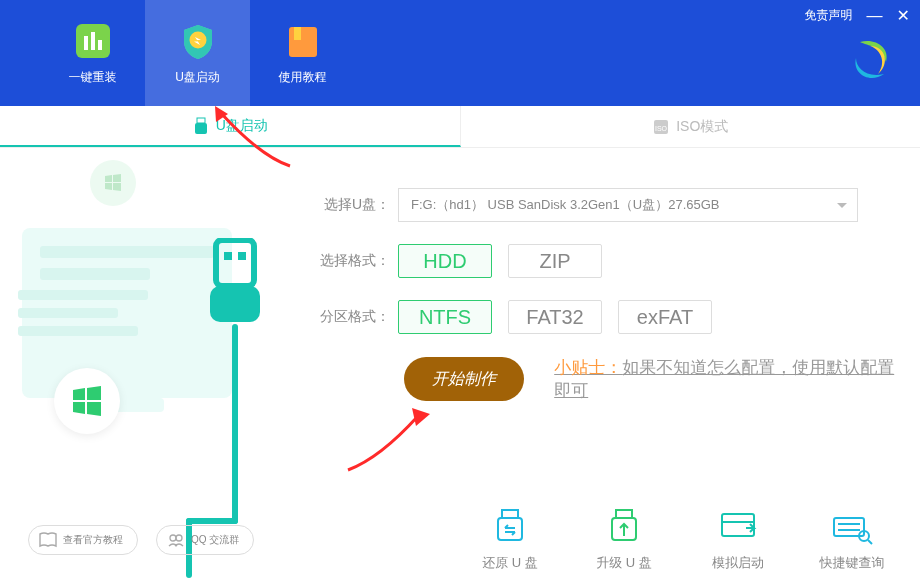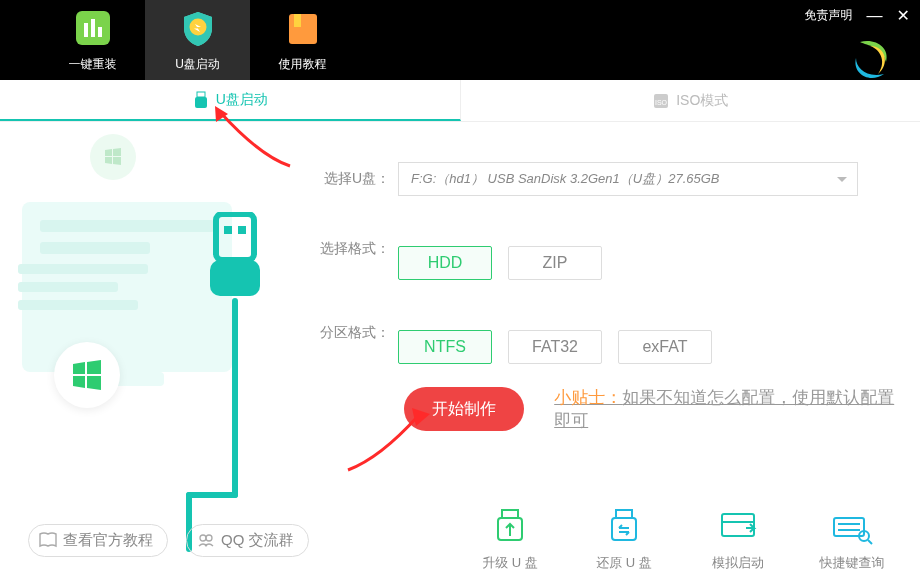--- a/index.html
+++ b/index.html
@@ -1,19 +1,19 @@
 <!DOCTYPE html>
 <html><head>
 <meta charset="utf-8">
 <style>
   * { box-sizing: border-box; margin: 0; padding: 0; }
   body { font-family: "Microsoft YaHei", Arial, sans-serif; background: #fff; width: 920px; height: 580px; overflow: hidden; position: relative; }
 
   
-  .header { background: #000000; height: 80px; display: flex; align-items: flex-end; position: relative; }
+  .header { background: #1d4ed8; height: 106px; display: flex; align-items: flex-end; position: relative; }
   .nav { display: flex; height: 100%; padding-left: 40px; }
   .nav-item { width: 105px; display: flex; flex-direction: column; align-items: center; justify-content: center; color: #fff; font-size: 12px; cursor: pointer; position: relative; gap: 8px; }
   .nav-item.active { background: rgba(255,255,255,0.18); }
   .nav-icon { width: 40px; height: 40px; display: flex; align-items: center; justify-content: center; }
   .brand { position: absolute; right: 24px; top: 34px; display: flex; align-items: center; gap: 8px; }
   .brand-text { color: #fff; text-align: left; }
   .brand-name { font-size: 26px; font-weight: 700; letter-spacing: 2px; line-height: 1.1; }
   .brand-sub { font-size: 12px; letter-spacing: 6px; opacity: .9; }
   .titlebar { position: absolute; top: 6px; right: 10px; display: flex; align-items: center; gap: 14px; color: #fff; font-size: 12px; }
   .titlebar .win-btn { font-size: 16px; cursor: pointer; font-family: Arial; }
@@ -24,34 +24,34 @@
   .subtab.active { color: #15c4b1; border-bottom: 2px solid #15c4b1; background: #fff; }
   .subtab:not(:last-child){ border-right: 1px solid #eee;}
   .subtab .ico { width: 18px; height: 18px; }
 
   
   .main { display: flex; height: 370px; }
   .illus { width: 310px; position: relative; }
   .form { flex: 1; padding: 40px 20px 0 0; }
   .row { display: flex; align-items: center; margin-bottom: 22px; }
   .row .label { width: 80px; text-align: right; color: #888; font-size: 14px; margin-right: 8px; }
-  .select { flex: 0 0 460px; border: 1px solid #ddd; height: 34px; display: flex; align-items: center; padding: 0 28px 0 12px; font-size: 13px; color: #888; position: relative; background:#fff;font-style:italic; }
+  .select { flex: 0 0 460px; border: 1px solid #ddd; height: 34px; display: flex; align-items: center; padding: 0 28px 0 12px; font-size: 13px; color: #888; position: relative; background:#fff; }
   .select::after{ content:""; position:absolute; right:10px; top:14px; border:5px solid transparent; border-top-color:#bbb; }
   .opts { display: flex; gap: 16px; }
-  .opt { width: 94px; height: 34px; border: 1px solid #ddd; color: #888; display: flex; align-items: center; justify-content: center; font-size: 16px; cursor: pointer; border-radius: 2px; font-family: Arial; margin-top: 28px; }
+  .opt { width: 94px; height: 34px; border: 1px solid #ddd; color: #888; display: flex; align-items: center; justify-content: center; font-size: 20px; cursor: pointer; border-radius: 2px; font-family: Arial; }
   .opt.sel { border-color: #2ecc71; color: #2ecc71; background:#f5fdf9;}
   .start-row{display:flex;align-items:center;margin-top:20px;}
-  .start-btn { width: 130px; height: 44px; border-radius: 22px; background: #ef4444; color: #fff; display: flex; align-items: center; justify-content: center; font-size: 16px; cursor: pointer; margin-left: 94px; }
+  .start-btn { width: 130px; height: 44px; border-radius: 22px; background: #a16207; color: #fff; display: flex; align-items: center; justify-content: center; font-size: 16px; cursor: pointer; margin-left: 94px; font-style: italic; }
   .tip { font-size: 17px; margin-left: 30px; color:#999;text-decoration:underline;}
   .tip .hl { color: #ff9a3d; }
 
   
   .footer { position: absolute; bottom: 0; left: 0; right: 0; height: 80px; display: flex; align-items: center; padding: 0 28px; }
   .foot-left { display: flex; gap: 18px; }
-  .pill { border: 1px solid #ddd; border-radius: 18px; padding: 6px 14px 6px 10px; display: flex; align-items: center; gap: 6px; color: #888; font-size: 15px; cursor: pointer; }
+  .pill { border: 1px solid #ddd; border-radius: 18px; padding: 6px 14px 6px 10px; display: flex; align-items: center; gap: 6px; color: #888; font-size: 10px; cursor: pointer; }
   .pill svg{flex:none}
   .foot-right { margin-left: auto; display: flex; gap: 34px; }
   .fr-item { display: flex; flex-direction: column; align-items: center; gap: 6px; color: #888; font-size: 13px; cursor: pointer; width: 80px;}
   .fr-item svg{ width:44px;height:40px;}
 
   
   .arrow { position: absolute; pointer-events: none; }
 
   
   .monitor { position:absolute; left:22px; top:80px; width:210px; height:170px; background:#eafbf8; border-radius:8px; }
@@ -208,33 +208,33 @@
           <circle cx="6" cy="6" r="3" fill="none" stroke="#aaa" stroke-width="1.3"></circle>
           <circle cx="12" cy="6" r="3" fill="none" stroke="#aaa" stroke-width="1.3"></circle>
           <path d="M2 14 Q6 10 10 14 M8 14 Q12 10 16 14" fill="none" stroke="#aaa" stroke-width="1.3"></path>
         </svg>
       <span>QQ 交流群</span>
     </div>
   </div>
   <div class="foot-right">
     <div class="fr-item">
       <svg viewBox="0 0 44 40">
+          <rect x="14" y="2" width="16" height="8" fill="none" stroke="#1fb8e0" stroke-width="2"></rect>
+          <rect x="10" y="10" width="24" height="22" rx="3" fill="none" stroke="#1fb8e0" stroke-width="2"></rect>
+          <path d="M17 20 H27 M17 20 L20 17 M27 24 L24 27 M17 24 H27" fill="none" stroke="#1fb8e0" stroke-width="2"></path>
+        </svg>
+      <span>还原 U 盘</span>
+    </div>
+    <div class="fr-item">
+      <svg viewBox="0 0 44 40">
           <rect x="14" y="2" width="16" height="8" fill="none" stroke="#2ecc71" stroke-width="2"></rect>
           <rect x="10" y="10" width="24" height="22" rx="3" fill="none" stroke="#2ecc71" stroke-width="2"></rect>
           <path d="M22 28 V16 M18 20 L22 16 L26 20" fill="none" stroke="#2ecc71" stroke-width="2"></path>
         </svg>
       <span>升级 U 盘</span>
-    </div>
-    <div class="fr-item">
-      <svg viewBox="0 0 44 40">
-          <rect x="14" y="2" width="16" height="8" fill="none" stroke="#1fb8e0" stroke-width="2"></rect>
-          <rect x="10" y="10" width="24" height="22" rx="3" fill="none" stroke="#1fb8e0" stroke-width="2"></rect>
-          <path d="M17 20 H27 M17 20 L20 17 M27 24 L24 27 M17 24 H27" fill="none" stroke="#1fb8e0" stroke-width="2"></path>
-        </svg>
-      <span>还原 U 盘</span>
     </div>
     <div class="fr-item">
       <svg viewBox="0 0 44 40">
           <rect x="6" y="6" width="32" height="22" rx="2" fill="none" stroke="#15c4b1" stroke-width="2"></rect>
           <path d="M6 14 H38" stroke="#15c4b1" stroke-width="2"></path>
           <path d="M30 20 L38 20 L34 16 M34 24 L38 20" fill="none" stroke="#15c4b1" stroke-width="2"></path>
         </svg>
       <span>模拟启动</span>
     </div>
     <div class="fr-item">

